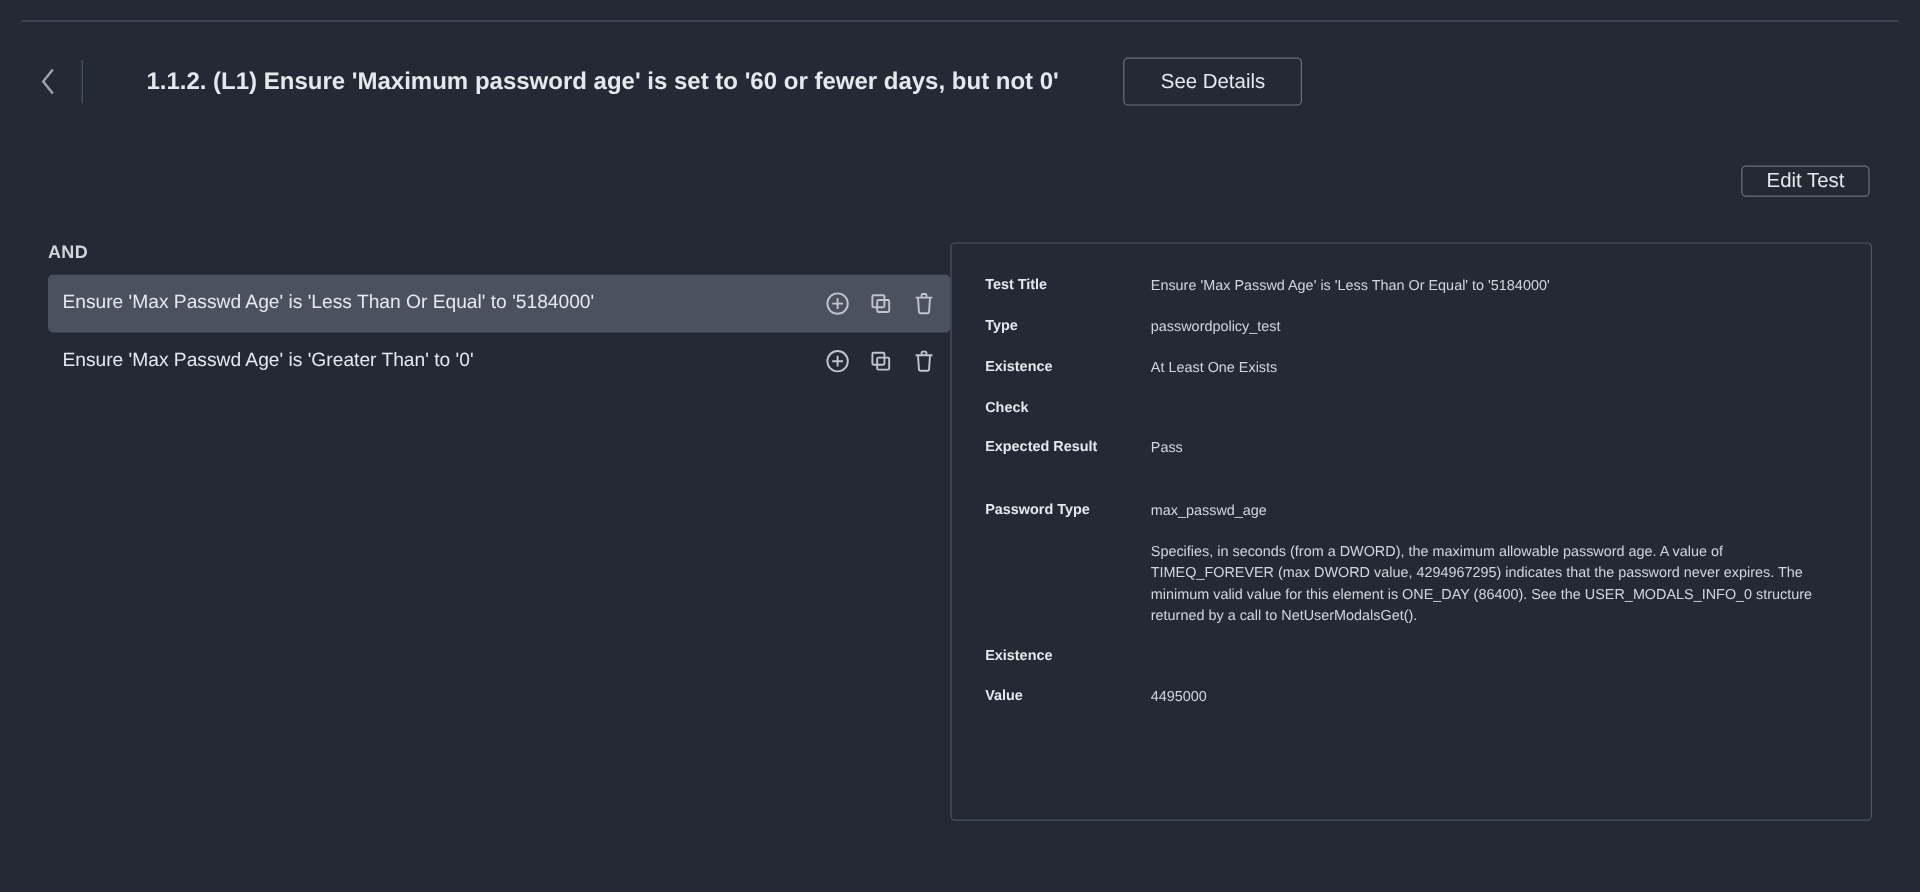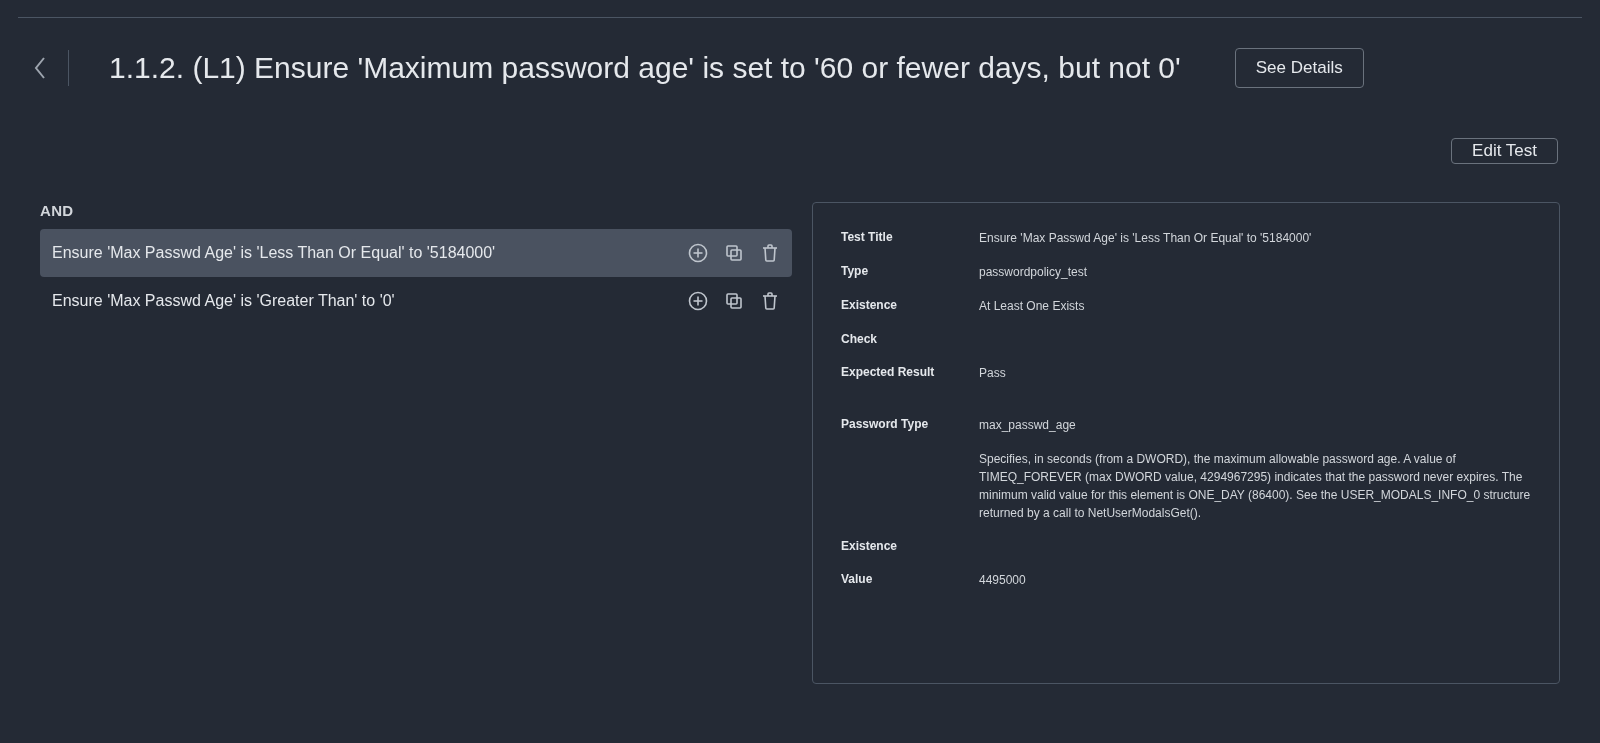--- a/index.html
+++ b/index.html
@@ -33,48 +33,47 @@
     justify-content:center;
     cursor:pointer;
   }
   .back-chevron svg { stroke: #9da4ae; }
   .header-divider {
     width: 1px;
     height: 36px;
     background: #4b5563;
   }
   .page-title {
-    font-size: 30px;
-    font-weight: 400;
+    font-size: 20px;
+    font-weight: 700;
     color: #e5e8ec;
     flex: 0 0 auto;
-    margin-left: 22px;
+    margin-left: 35px;
   }
   .btn {
     border: 1px solid #6a727d;
     background: transparent;
     color: #e5e8ec;
     border-radius: 4px;
     cursor: pointer;
     font-size: 17px;
     display:inline-flex;
     align-items:center;
     justify-content:center;
   }
-  .btn-see-details { height: 40px; padding: 0 20px; margin-left: 36px; }
+  .btn-see-details { height: 40px; padding: 0 30px; margin-left: 36px; }
   .edit-row {
     display:flex;
     justify-content:flex-end;
     padding: 40px 42px 0 0;
   }
   .btn-edit-test { height: 26px; padding: 0 20px; }
   .main-split {
     display:flex;
     padding: 38px 40px 0 40px;
-    gap: 20px;
     height: 520px;
   }
   .left-panel { width: 752px; }
   .and-label {
     font-size: 15px;
     font-weight: 600;
     color: #d2d6db;
     margin-bottom: 10px;
     letter-spacing: 0.3px;
   }

